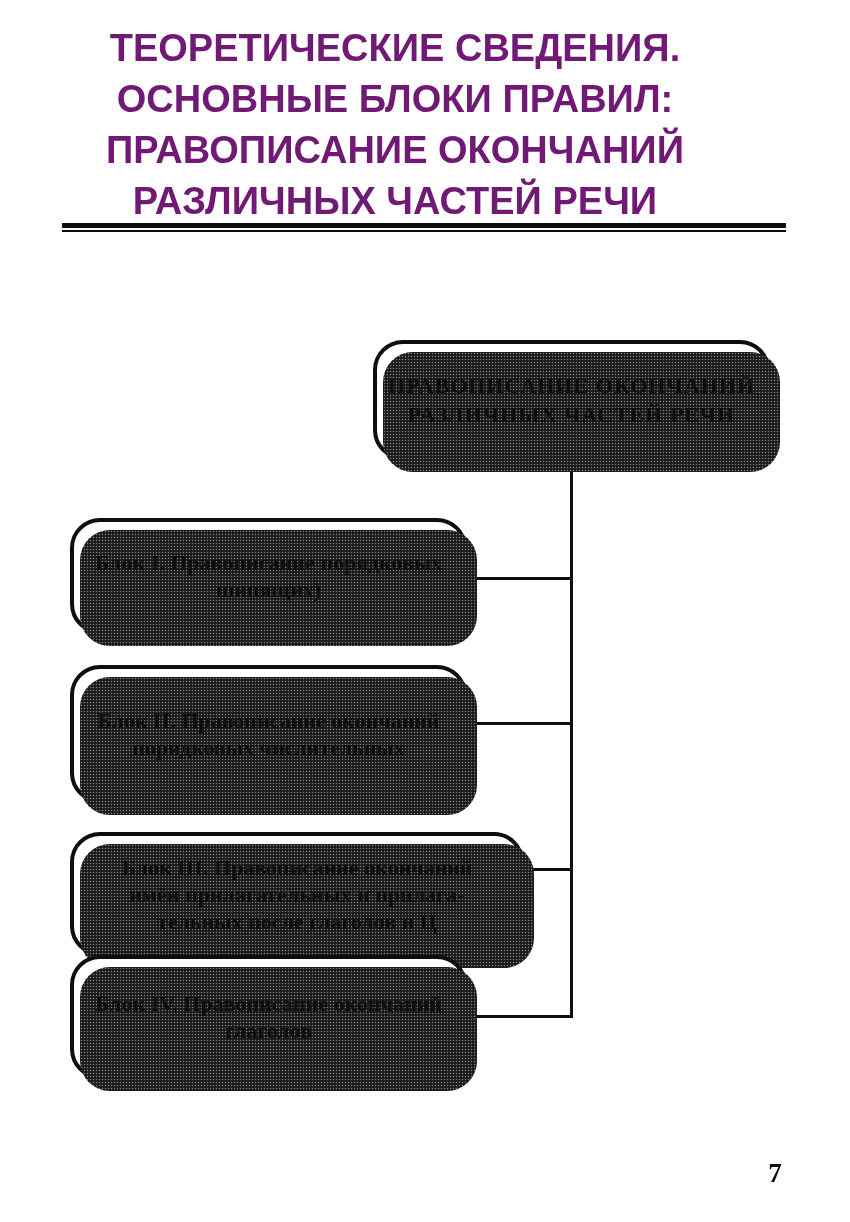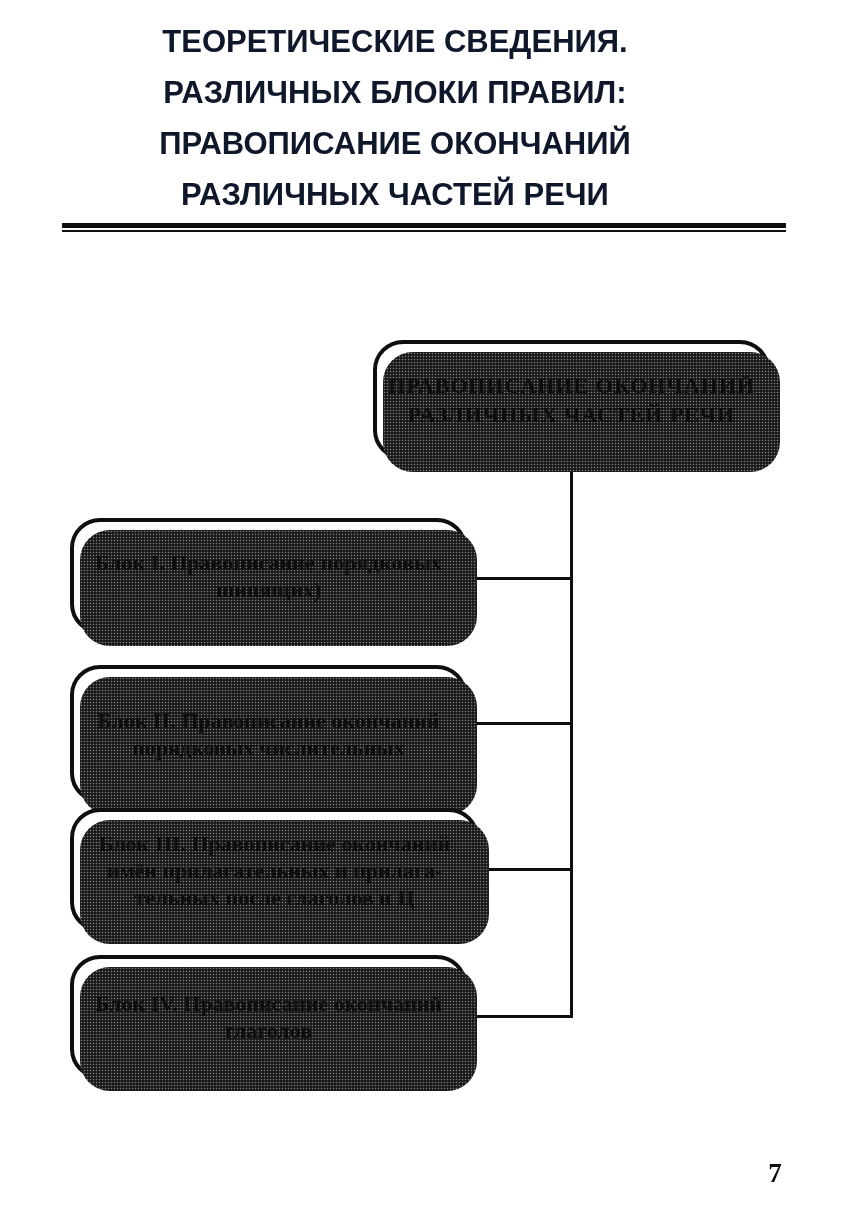--- a/index.html
+++ b/index.html
@@ -8,28 +8,28 @@
     width:850px;height:1222px;
     margin:0 auto;
     background:#ffffff;
     overflow:hidden;
     font-family:"Liberation Serif", serif;
     color:#0e0e0e;
   }
 
   
   .title{
-    position:absolute;left:0;top:16px;width:790px;
+    position:absolute;left:0;top:23px;width:790px;
     text-align:center;
     font-family:"Liberation Sans", sans-serif;
     font-weight:700;
-    font-size:31px;
+    font-size:38px;
     line-height:51px;
     letter-spacing:0px;
-    color:#0f172a;
+    color:#701a75;
   }
 
   
   .rule{
     position:absolute;left:62px;top:223px;width:724px;height:9px;
     background:linear-gradient(#0e0e0e 0 5px,#ffffff 5px 7px,#0e0e0e 7px 9px);
   }
 
   
   .fbox{
@@ -61,21 +61,21 @@
     background-size:3px 3px;
   }
 
   .rootbox{
     left:373px;top:340px;width:397px;height:120px;
     letter-spacing:1px;
     line-height:29px;
   }
   .b1{left:70px;top:518px;width:397px;height:116px;}
   .b2{left:70px;top:665px;width:397px;height:138px;}
-  .b3{left:70px;top:808px;width:409px;height:124px;}
+  .b3{left:70px;top:832px;width:454px;height:124px;}
   .b4{left:70px;top:955px;width:397px;height:124px;text-align:center;}
 
   
   .spine{
     position:absolute;left:570px;top:462px;width:3px;height:556px;
     background:#0e0e0e;z-index:0;
   }
   .conn{
     position:absolute;left:470px;width:103px;height:3px;
     background:#0e0e0e;z-index:0;
@@ -95,21 +95,21 @@
     color:#0e0e0e;
   }
 </style>
 </head>
 <body>
 
 <div class="page">
 
   <div class="title">
     <div>ТЕОРЕТИЧЕСКИЕ СВЕДЕНИЯ.</div>
-    <div>РАЗЛИЧНЫХ БЛОКИ ПРАВИЛ:</div>
+    <div>ОСНОВНЫЕ БЛОКИ ПРАВИЛ:</div>
     <div>ПРАВОПИСАНИЕ ОКОНЧАНИЙ</div>
     <div>РАЗЛИЧНЫХ ЧАСТЕЙ РЕЧИ</div>
   </div>
 
   <div class="rule"></div>
 
   <div class="spine"></div>
   <div class="conn c1"></div>
   <div class="conn c2"></div>
   <div class="conn c3"></div>

